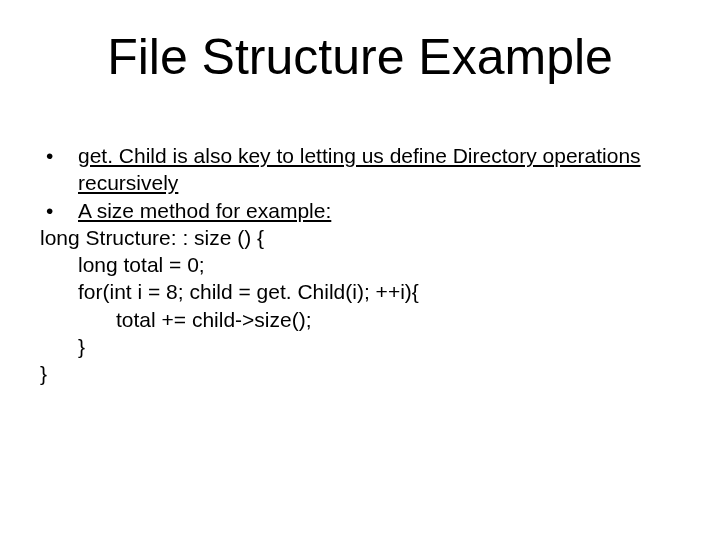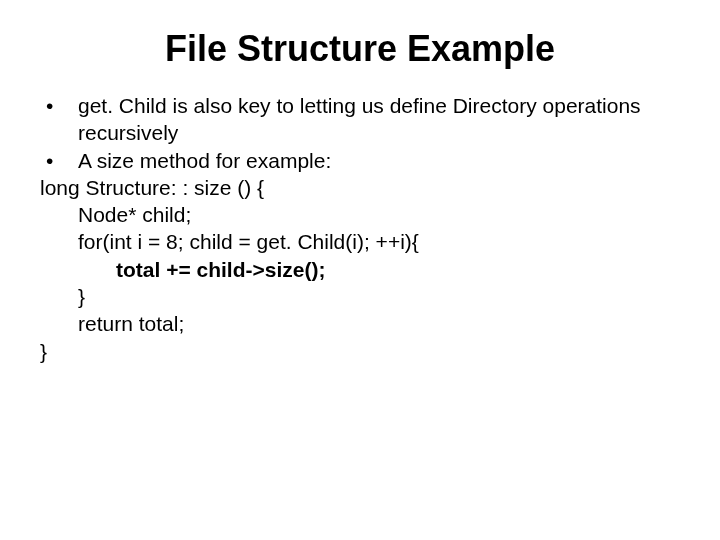--- a/index.html
+++ b/index.html
@@ -11,50 +11,51 @@
     font-family: Arial, Helvetica, sans-serif;
     color: #000000;
   }
   .slide {
     box-sizing: border-box;
     width: 720px;
     height: 540px;
     padding: 0;
   }
   .title {
-    font-size: 36px;
+    font-size: 50px;
     text-align: center;
     margin-top: 28px;
-    margin-bottom: 22px;
-    font-weight: bold;
+    margin-bottom: 56px;
+    font-weight: normal;
   }
   .body {
     font-size: 21px;
     line-height: 1.3;
     margin-left: 40px;
     margin-right: 40px;
   }
   .bullet-item {
     display: flex;
     align-items: flex-start;
   }
   .bullet-marker {
     width: 32px;
     flex: 0 0 32px;
     text-align: left;
     padding-left: 6px;
   }
   .bullet-text {
     flex: 1;
+    text-decoration: underline;
   }
   .code-line {
     padding-left: 0px;
   }
   .indent1 { padding-left: 38px; }
-  .indent2 { padding-left: 76px; font-weight: bold; }
+  .indent2 { padding-left: 76px; }
 </style>
 </head>
 <body>
 
 <div class="slide">
 
   <div class="title">File Structure Example</div>
 
   <div class="body">
 
@@ -62,22 +63,21 @@
       <div class="bullet-marker">•</div>
       <div class="bullet-text">get. Child is also key to letting us define Directory operations recursively</div>
     </div>
 
     <div class="bullet-item">
       <div class="bullet-marker">•</div>
       <div class="bullet-text">A size method for example:</div>
     </div>
 
     <div class="code-line">long Structure: : size () {</div>
-    <div class="code-line indent1">Node* child;</div>
+    <div class="code-line indent1">long total = 0;</div>
     <div class="code-line indent1">for(int i = 8; child = get. Child(i); ++i){</div>
     <div class="code-line indent2">total += child-&gt;size();</div>
     <div class="code-line indent1">}</div>
-    <div class="code-line indent1">return total;</div>
     <div class="code-line">}</div>
 
   </div>
 
 </div>
 
 </body></html>

